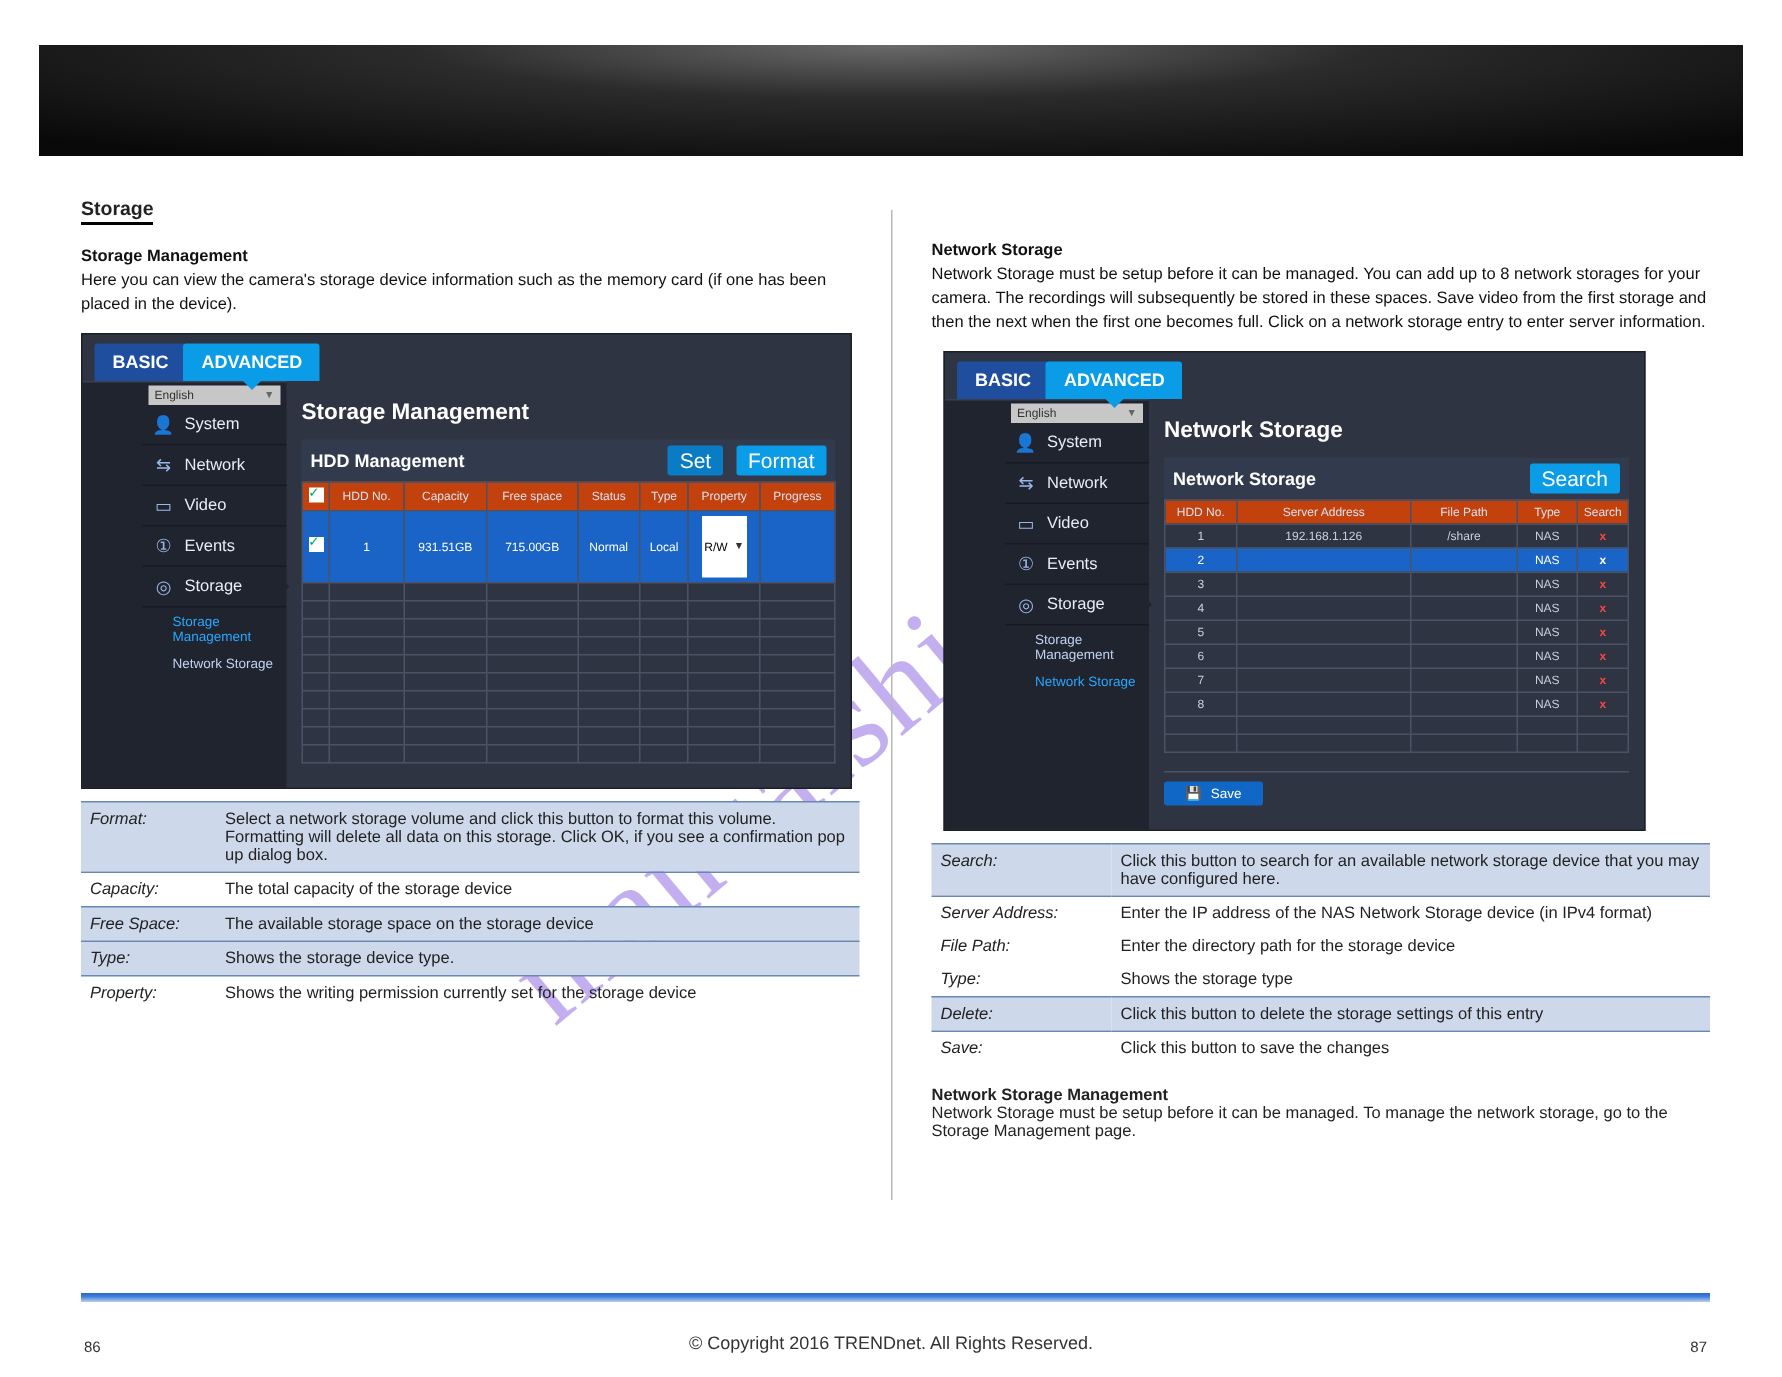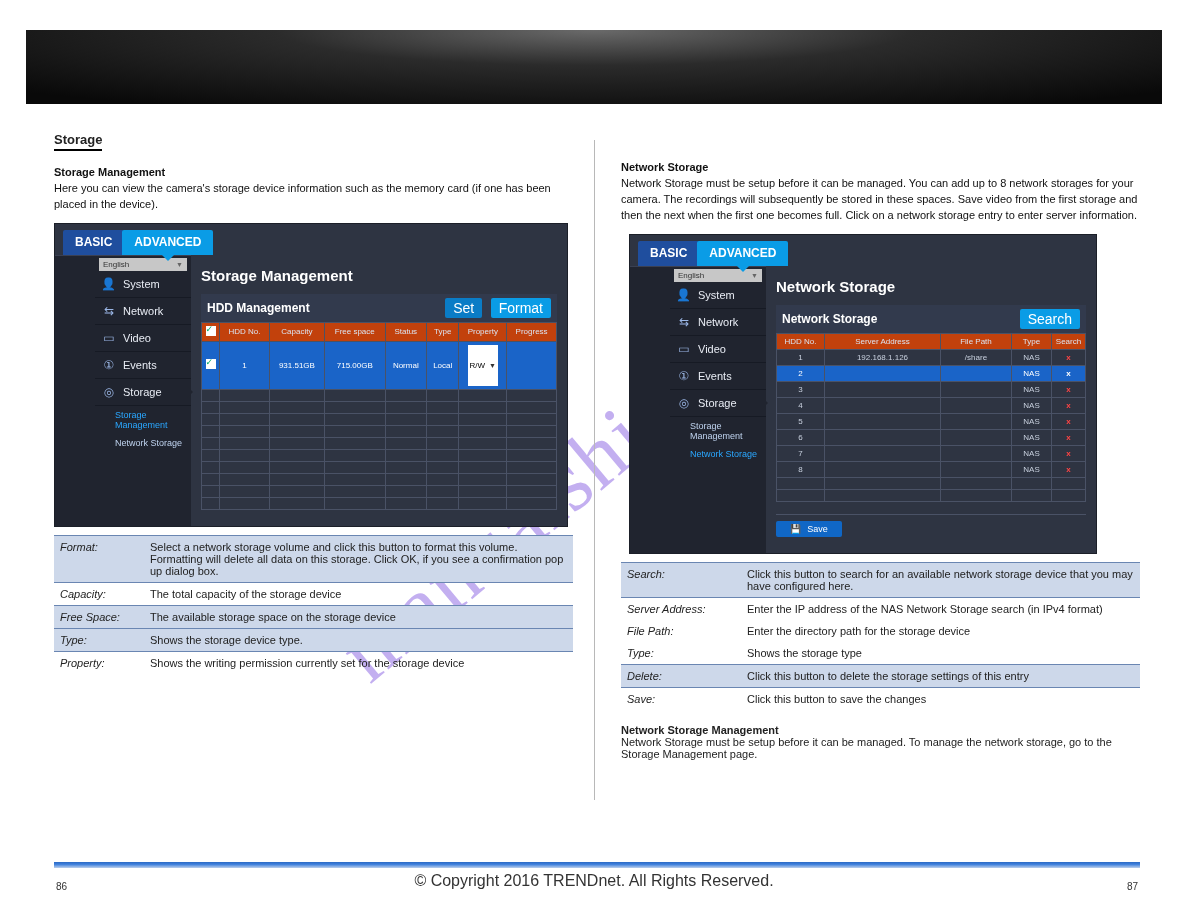--- a/index.html
+++ b/index.html
@@ -73,22 +73,22 @@
   .desc td { padding: 5px 6px; vertical-align: top; }
   .desc td.k { width: 90px; font-style: italic; color: #222; }
   .desc td.k2 { width: 120px; }
 
   .note { font-size: 11px; margin-top: 14px; }
   .note b { font-weight: bold; }
 
   
   .footer-bar { position: absolute; left: 54px; right: 48px; bottom: 50px; height: 6px;
     background: linear-gradient(#2a69c4, #3f80dc 40%, #bcd0ec 100%); }
-  .copyright { position: absolute; left: 0; right: 0; bottom: 28px; text-align: center; font-size: 16px; color: #333; }
-  .pgnum { position: absolute; bottom: 26px; font-size: 10px; color: #333; }
+  .copyright { position: absolute; left: 0; right: 0; bottom: 16px; text-align: center; font-size: 12px; color: #333; }
+  .pgnum { position: absolute; bottom: 14px; font-size: 10px; color: #333; }
   .pgnum.left { left: 56px; text-align: left; }
   .pgnum.right { right: 50px; }
 
   
   .wm { position: absolute; left: 50%; top: 50%; transform: translate(-50%,-50%) rotate(-40deg);
     font-size: 86px; color: #7b4fe0; opacity: .45; pointer-events: none; letter-spacing: 2px;
     font-family: "Comic Sans MS", "Segoe Script", cursive; white-space: nowrap; }
 </style>
 </head>
 <body>
@@ -449,21 +449,21 @@
       </div>
 
       <table class="desc">
         <tbody>
             <tr class="hdr">
               <td class="k k2">Search:</td>
               <td>Click this button to search for an available network storage device that you may have configured here.</td>
             </tr>
         <tr>
               <td class="k k2">Server Address:</td>
-              <td>Enter the IP address of the NAS Network Storage search (in IPv4 format)</td>
+              <td>Enter the IP address of the NAS Network Storage device (in IPv4 format)</td>
             </tr>
         <tr>
               <td class="k k2">File Path:</td>
               <td>Enter the directory path for the storage device</td>
             </tr>
         <tr>
               <td class="k k2">Type:</td>
               <td>Shows the storage type</td>
             </tr>
         <tr class="hdr">

